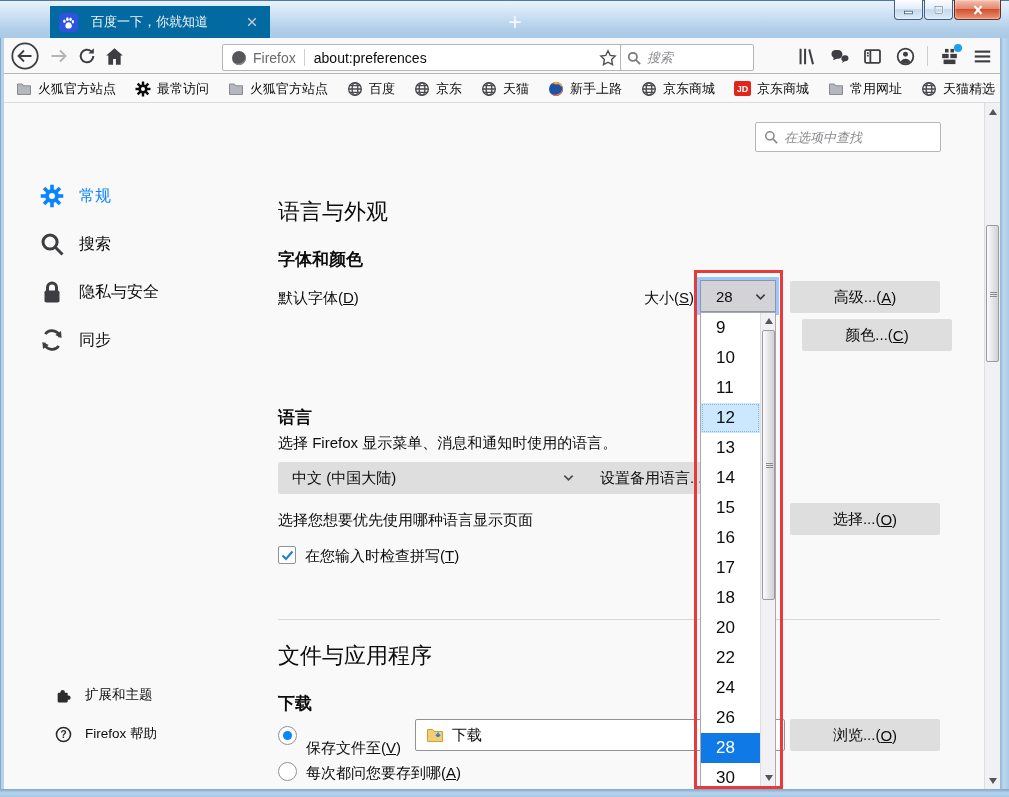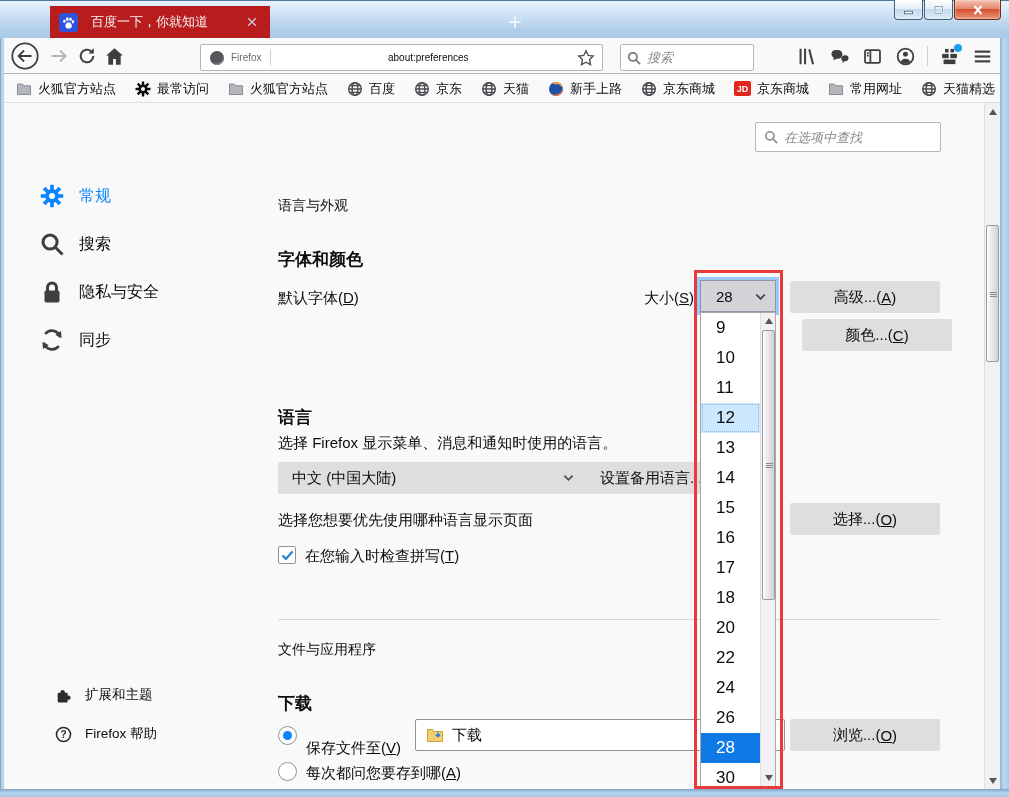--- a/index.html
+++ b/index.html
@@ -18,34 +18,34 @@
 #win-controls{position:absolute;top:0;right:8px;display:flex;z-index:50;}
 .win-btn{height:20px;border:1px solid #44607c;border-top:none;border-radius:0 0 4px 4px;
   display:flex;align-items:center;justify-content:center;margin-left:1px;
   background:linear-gradient(180deg,#fdfeff,#e3eef8 45%,#c3d9ec 50%,#dcecf9);box-shadow:inset 0 0 2px #ffffff;}
 #btn-min,#btn-max{width:29px;}
 #btn-close{width:47px;background:linear-gradient(180deg,#f7c0b0,#e28a71 45%,#d4502c 50%,#e8967c);border-color:#6e2d1c;}
 
 
 #tabbar{position:absolute;left:50px;top:6px;height:32px;display:flex;z-index:5;}
 .tab{width:220px;height:32px;display:flex;align-items:center;gap:8px;padding:0 9px;font-size:13px;position:relative;}
-.tab.inactive{background:#b91c1c;color:#f4f5f8;gap:13px;}
+.tab.inactive{background:#0369a1;color:#f4f5f8;gap:13px;}
 .tab.active{background:#f5f6f7;color:#0c0c0d;border-top:2px solid #0a84ff;}
 .tab-title{flex:1;white-space:nowrap;overflow:hidden;}
 .tab-close{width:18px;height:18px;display:flex;align-items:center;justify-content:center;color:#c9cbd6;}
 .tab.active .tab-close{color:#57575b;}
 .baidu-badge{width:19px;height:19px;border-radius:4px;background:#2e53dd;display:inline-flex;align-items:center;justify-content:center;flex:0 0 auto;}
 .baidu-badge svg{width:15px;height:15px;}
 #new-tab{position:absolute;left:500px;top:8px;width:30px;height:28px;color:#f4f9ff;font-size:23px;font-weight:300;display:flex;align-items:center;justify-content:center;z-index:5;}
 
 
 #toolbar-bg{position:absolute;left:4px;top:38px;width:996px;height:36px;background:#f9f9fa;border-bottom:1px solid #b6b6b9;}
 #nav-left{position:absolute;left:10px;top:40px;height:32px;display:flex;align-items:center;gap:9px;}
 .tb-btn{display:flex;align-items:center;justify-content:center;}
-#urlbar{position:absolute;left:200px;top:44px;width:403px;height:27px;background:#fff;border:1px solid #b6b6b9;border-radius:2px;display:flex;align-items:center;font-size:10px;text-align:center;}
+#urlbar{position:absolute;left:222px;top:44px;width:403px;height:27px;background:#fff;border:1px solid #b6b6b9;border-radius:2px;display:flex;align-items:center;font-size:14px;}
 #urlbar .brand{color:#6b6b6f;margin:0 8px 0 8px;display:flex;align-items:center;gap:6px;}
 #urlbar .sep{width:1px;height:17px;background:#d0d0d3;margin-right:9px;}
 #urlbar .url{color:#0c0c0d;flex:1;}
 #urlbar .star{margin-right:7px;display:flex;}
 #searchbar{position:absolute;left:620px;top:44px;width:134px;height:27px;background:#fff;border:1px solid #b6b6b9;border-radius:2px;display:flex;align-items:center;padding:0 6px;gap:6px;}
 #searchbar input,#prefs-search input{border:none;outline:none;width:100%;font-size:13px;background:transparent;font-family:inherit;}
 #searchbar input::placeholder,#prefs-search input::placeholder{font-style:italic;color:#8a8a8e;}
 #toolbar-icons{position:absolute;left:797px;top:40px;height:32px;display:flex;align-items:center;gap:14px;}
 .tbi{position:relative;display:flex;}
 .tbi svg{width:19px;height:19px;}
@@ -66,21 +66,21 @@
 .side-item{height:48px;display:flex;align-items:center;gap:15px;font-size:16px;color:#0c0c0d;}
 .side-item .icon{width:24px;height:24px;color:#3e3e42;}
 .side-item .icon svg{width:24px;height:24px;}
 .side-item.active{color:#0a84ff;}
 .side-item.active .icon{color:#0a84ff;}
 .foot-item{position:absolute;left:55px;display:flex;align-items:center;gap:13px;font-size:13.5px;color:#0c0c0d;}
 .foot-item .icon{width:17px;height:17px;color:#2c2c2e;}
 .foot-item .icon svg{width:17px;height:17px;}
 
 
-.h1{position:absolute;font-size:14px;font-weight:400;color:#0c0c0d;text-align:center;}
+.h1{position:absolute;font-size:22px;font-weight:400;color:#0c0c0d;text-align:center;}
 .h2{position:absolute;font-size:17px;font-weight:700;}
 .txt{position:absolute;font-size:15px;}
 .select{position:absolute;background:#dededf;border-radius:2px;display:flex;align-items:center;padding:0 14px;font-size:15px;height:32px;}
 .select .chev{position:absolute;right:11px;top:12px;}
 .btn{position:absolute;background:#dededf;border:none;border-radius:2px;height:32px;display:flex;align-items:center;justify-content:center;font-size:15px;color:#0c0c0d;font-family:inherit;}
 .divider{position:absolute;height:1px;background:#d7d7db;}
 .checkbox{position:absolute;width:18px;height:18px;background:#fff;border:1px solid #8f9399;border-radius:2px;display:flex;align-items:center;justify-content:center;}
 .radio{position:absolute;width:19px;height:19px;border-radius:50%;background:#fff;border:1px solid #8f9399;}
 .radio.checked::after{content:"";position:absolute;left:4px;top:4px;width:9px;height:9px;border-radius:50%;background:#0a84ff;}
 #download-box{position:absolute;left:415px;top:719px;width:370px;height:32px;background:#fff;border:1px solid #8f9399;border-radius:2px;display:flex;align-items:center;gap:8px;padding:0 10px;font-size:15px;}

